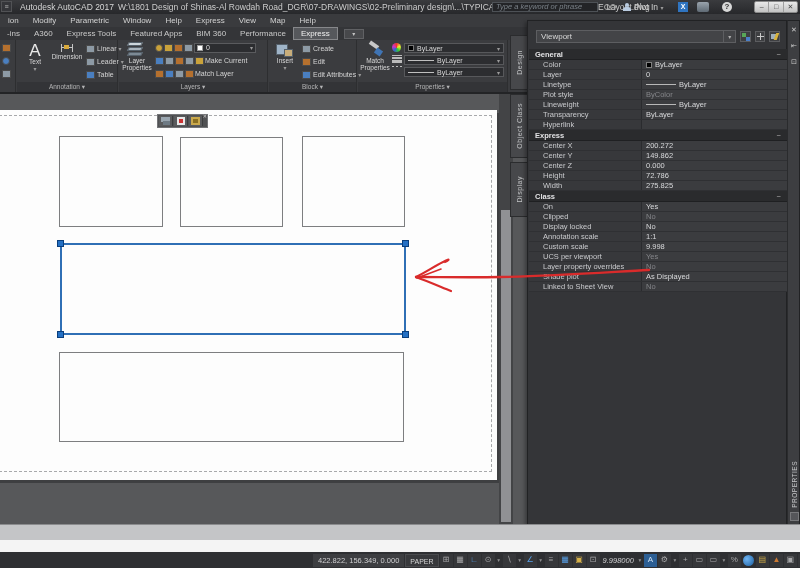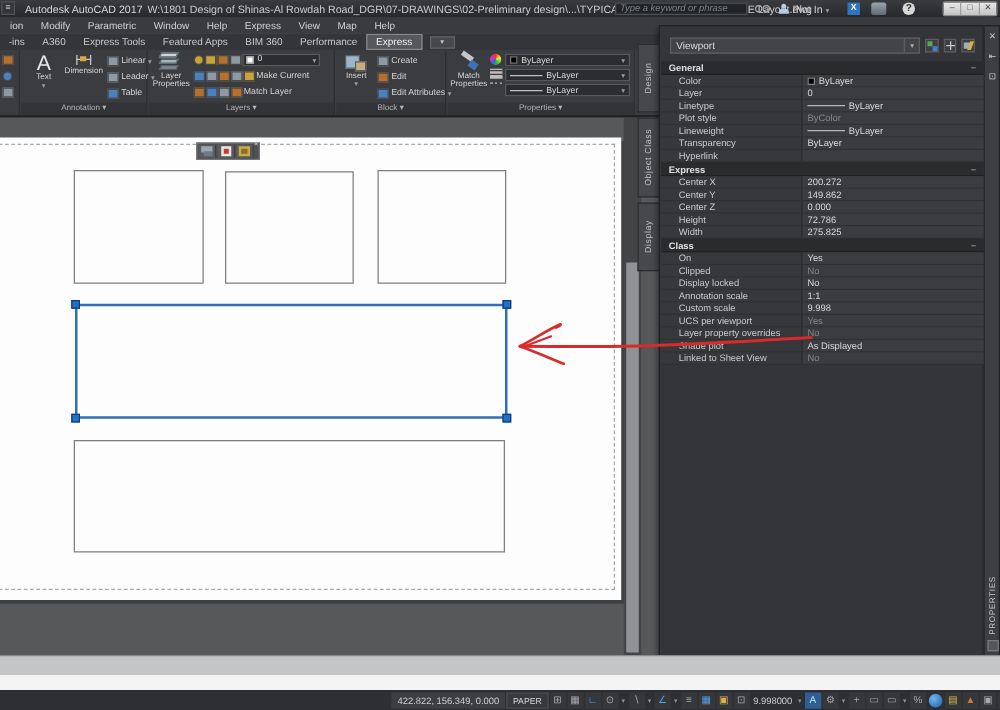--- a/index.html
+++ b/index.html
@@ -132,21 +132,21 @@
 
 #strip-tabs{position:absolute;left:0;top:524px;width:800px;height:16px;background:#c4c5c7;border-top:1px solid #8b8c8e;z-index:12;}
 #strip-cmd{position:absolute;left:0;top:540px;width:800px;height:12px;background:#f4f4f4;z-index:12;}
 #statusbar{position:absolute;left:0;top:552px;width:800px;height:16px;background:#2e2f32;display:flex;align-items:center;gap:1px;padding-left:313px;z-index:12;font-size:7.5px;}
 #coords{background:#3d3e41;color:#cfcfd1;height:13px;line-height:13px;padding:0 5px;white-space:nowrap;}
 #paper-btn{color:#d6d6d6;height:13px;line-height:13px;padding:0 4px;background:#38393c;border:1px solid #4a4b4e;font-size:7px;}
 .sicon{width:13px;height:13px;background:#36373a;color:#a8a8aa;font-size:8px;line-height:12px;text-align:center;flex:none;}
 .sicon.blue{color:#58a0e8;} .sicon.yel{color:#d8b24a;} .sicon.org{color:#cc7a33;}
 .sicon.bluebg{background:#2d5f94;color:#cfe2f4;}
 .scar{color:#8f8f91;font-size:5.5px;width:6px;text-align:center;flex:none;}
-#vp-scale{color:#cfcfd1;white-space:nowrap;padding:0 2px;}
+#vp-scale{color:#cfcfd1;white-space:nowrap;padding:0 2px;font-style:italic;}
 #graphics-dot{width:11px;height:11px;border-radius:50%;background:radial-gradient(circle at 35% 35%,#6fb4f2,#1c5e9e);flex:none;margin:0 1px;}
 </style>
 </head>
 <body>
 
 <div id="titlebar">
   <span class="qat">≡</span>
   <span id="app-title">Autodesk AutoCAD 2017</span>
   <span id="doc-path">W:\1801 Design of Shinas-Al Rowdah Road_DGR\07-DRAWINGS\02-Preliminary design\...\TYPICAL CROSS SECTION-2 LANE Layout.dwg</span>
   <span id="search-box">Type a keyword or phrase</span>

